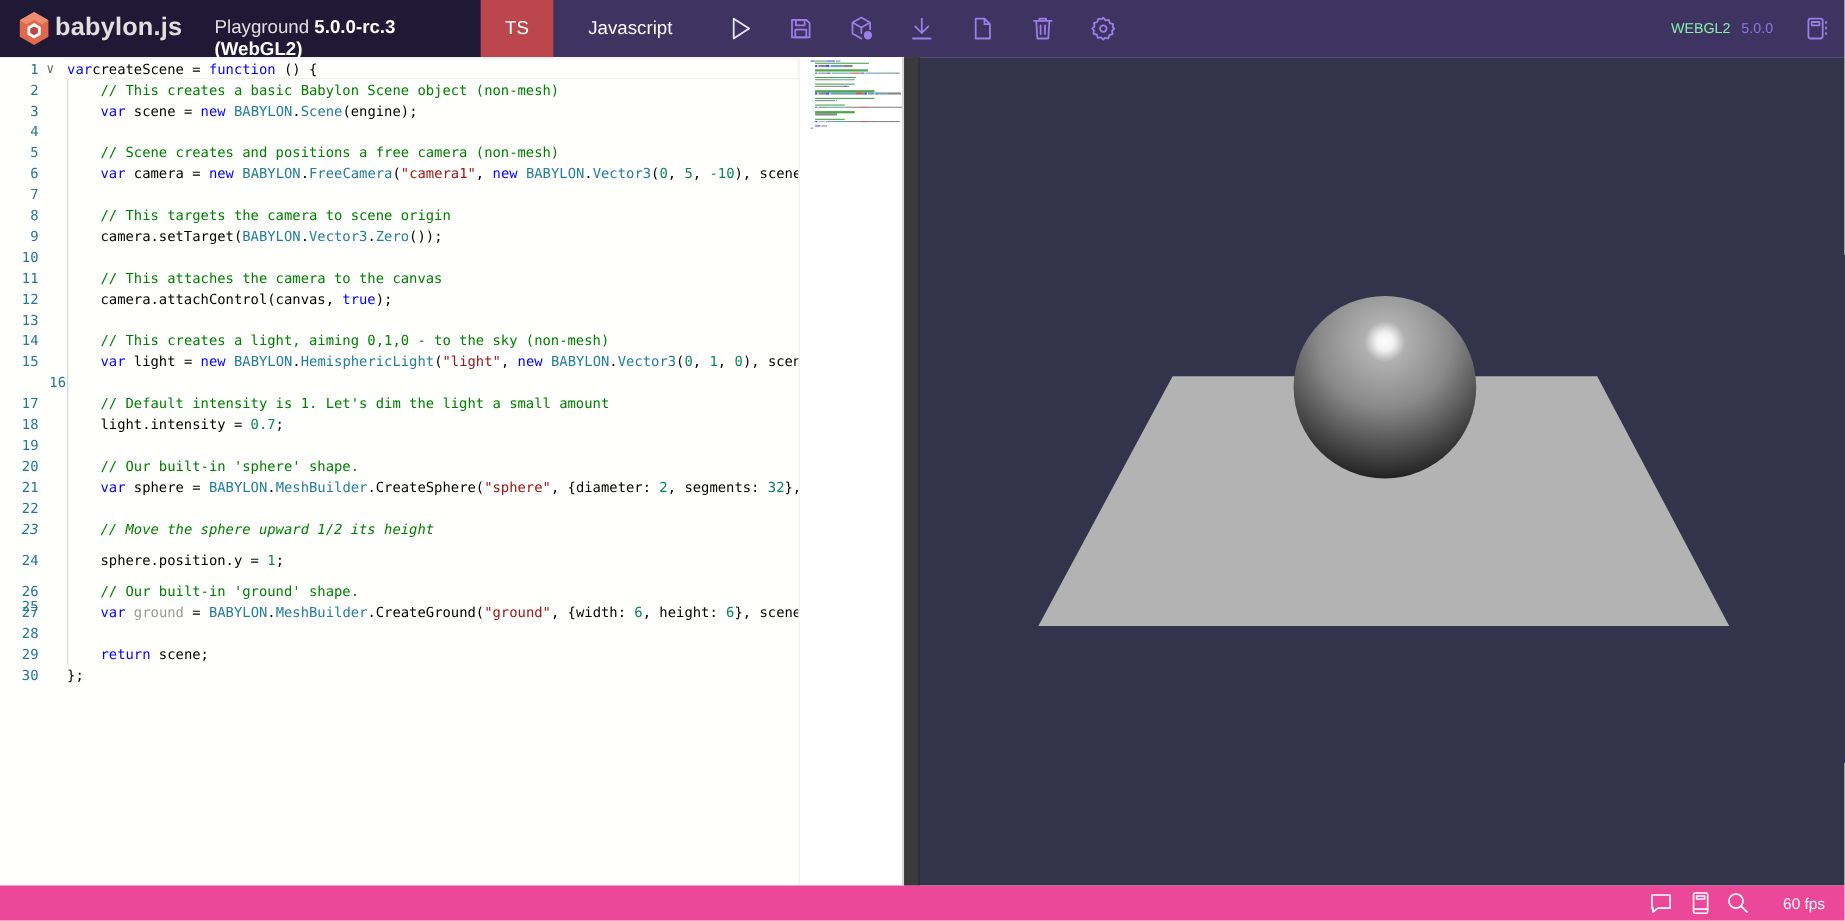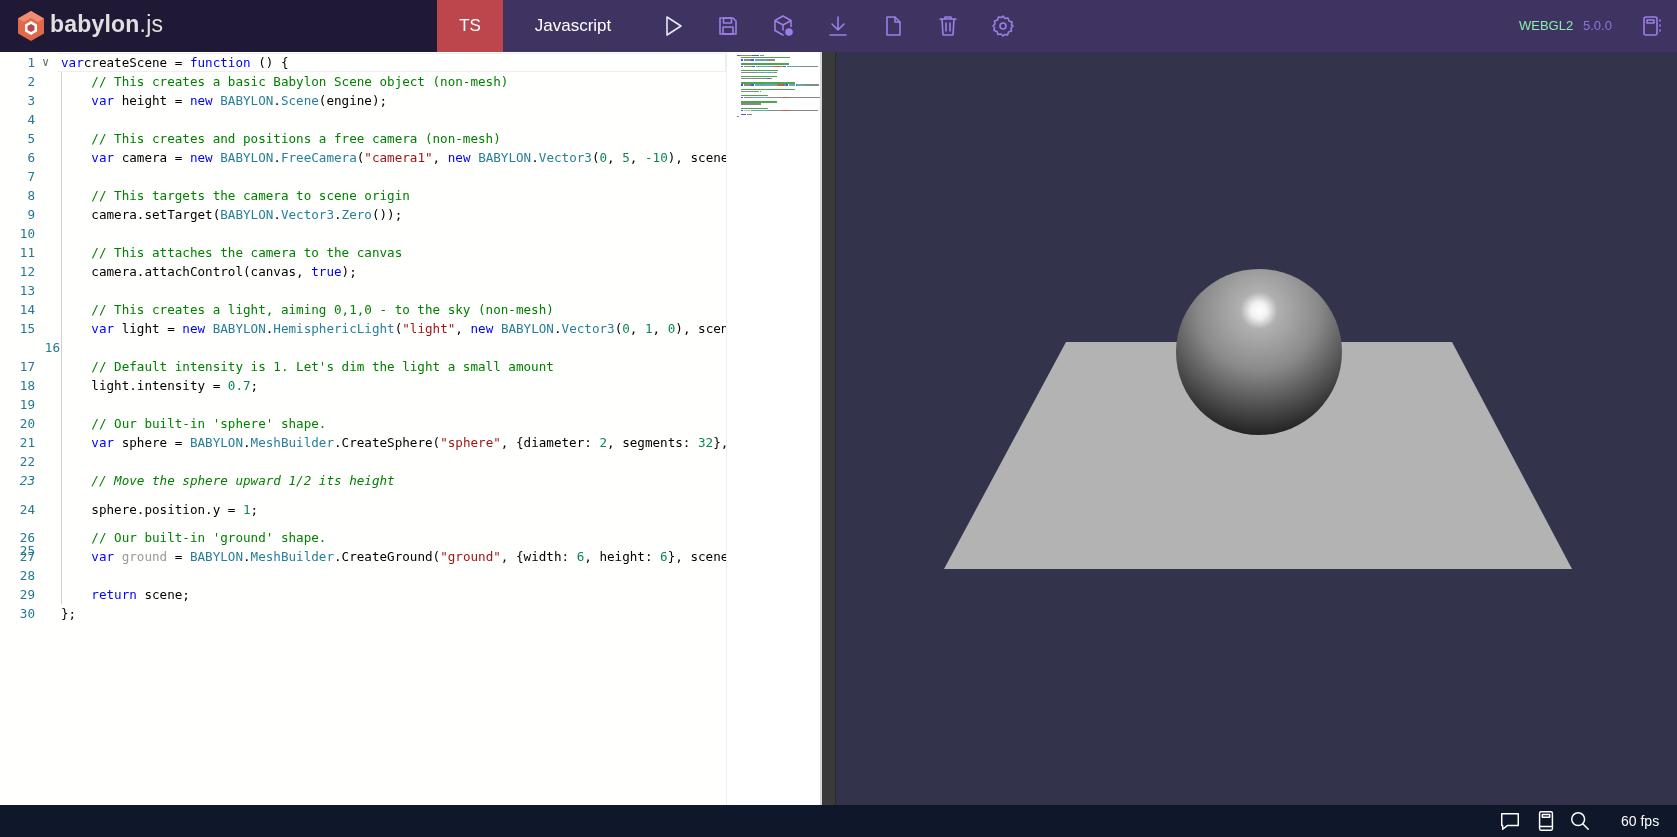--- a/index.html
+++ b/index.html
@@ -4,21 +4,21 @@
 <style>
   * { box-sizing: border-box; margin: 0; padding: 0; }
   html, body { width: 1677px; height: 837px; overflow: hidden; background: #fff; }
   body { font-family: "Liberation Sans", sans-serif; position: relative; }
 
   
   #header { position: absolute; left: 0; top: 0; width: 1677px; height: 52px; background: #3f3461; }
   #brand { position: absolute; left: 0; top: 0; width: 437px; height: 52px; background: #201936; }
   #logo { position: absolute; left: 16px; top: 10px; width: 30px; height: 32px; }
   #logo-text { position: absolute; left: 50px; top: 11px; font-size: 23px; color: #e0e0e0; font-weight: bold; letter-spacing: 0.2px; }
-  #logo-text .js { font-weight: normal; }
+  #logo-text .js { font-weight: bold; }
   #playground-title { position: absolute; left: 195px; top: 15px; font-size: 17px; color: #e0e0e0; }
   #playground-title .ver { font-weight: bold; color: #fff; }
   #tab-ts { position: absolute; left: 437px; top: 0; width: 66px; height: 52px; background: #bb464b; color: #fff; font-size: 17px; display: flex; align-items: center; justify-content: center; }
   #tab-js { position: absolute; left: 503px; top: 0; width: 140px; height: 52px; color: #fff; font-size: 17px; display: flex; align-items: center; justify-content: center; }
   .tb-icon { position: absolute; top: 12px; width: 28px; height: 28px; display: flex; align-items: center; justify-content: center; cursor: pointer; }
   .tb-icon svg { width: 24px; height: 24px; fill: none; stroke: #9c7fe6; stroke-width: 1.6; stroke-linecap: round; stroke-linejoin: round; }
   #hdr-webgl { position: absolute; left: 1519px; top: 18px; font-size: 13px; color: #86efac; }
   #hdr-version { position: absolute; left: 1583px; top: 18px; font-size: 13px; color: #8c73e0; }
 
   
@@ -41,37 +41,38 @@
   #minimap-slider { position: absolute; left: 0; top: 0; width: 96px; height: 753px; }
   .mm-line { position: absolute; height: 1.4px; }
   #editor-scrollbar { position: absolute; left: 820px; top: 0; width: 2px; height: 753px; background: #d8d8d8; }
 
   
   #render-pane { position: absolute; left: 822px; top: 52px; width: 855px; height: 753px; background: #33334c; }
   #splitter { position: absolute; left: 822px; top: 52px; width: 14px; height: 753px; background: #3a3a3a; border-right: 1px solid #2a2a2a; }
   #scene-svg { position: absolute; left: 0; top: 0; width: 855px; height: 753px; }
 
   
-  #footer { position: absolute; left: 0; top: 805px; width: 1677px; height: 32px; background: #0f172a; }
+  #footer { position: absolute; left: 0; top: 805px; width: 1677px; height: 32px; background: #ec4899; }
   .ft-icon { position: absolute; top: 5px; width: 24px; height: 22px; display: flex; align-items: center; justify-content: center; cursor: pointer; }
   .ft-icon svg { width: 22px; height: 22px; fill: none; stroke: #ffffff; stroke-width: 1.6; stroke-linecap: round; stroke-linejoin: round; }
   #fps { position: absolute; left: 1621px; top: 8px; font-size: 14px; color: #fff; }
 </style>
 </head>
 <body>
 
 <div id="header">
   <div id="brand">
     <svg id="logo" viewBox="0 0 30 32">
       <polygon points="15,1 28,8.5 28,23.5 15,31 2,23.5 2,8.5" fill="#e0684b"></polygon>
       <polygon points="15,1 28,8.5 22,12 15,8 8,12 2,8.5" fill="#f08c72"></polygon>
       <polygon points="15,11 21,14.5 21,21.5 15,25 9,21.5 9,14.5" fill="#ffffff"></polygon>
       <polygon points="15,14 18.5,16 18.5,20 15,22 11.5,20 11.5,16" fill="#bb464b"></polygon>
     </svg>
     <div id="logo-text"><span>babylon</span><span class="js">.js</span></div>
+    <div id="playground-title"><span>Playground </span><span class="ver">5.0.0-rc.3 (WebGL2)</span></div>
   </div>
 
   <div id="tab-ts">
       <span>TS</span>
     </div>
   <div id="tab-js">
       <span>Javascript</span>
     </div>
 
   <div class="tb-icon" style="left:659px">
@@ -122,23 +123,23 @@
         <rect x="7" y="6" width="7" height="3"></rect>
         <path d="M20 6v1M20 11v1M20 16v1"></path>
       </svg>
   </div>
 </div>
 
 <div id="editor">
   <div id="code-area">
       <div class="line" style="top: 1px;"><span class="ln">1</span><div class="current-line-box"></div><span class="fold">∨</span><span class="code"><span class="kw">var</span><span>createScene = </span><span class="kw">function</span><span> () {</span></span></div>
       <div class="line" style="top: 20px;"><span class="ln">2</span><span class="code"><span>    </span><span class="cm">// This creates a basic Babylon Scene object (non-mesh)</span></span></div>
-      <div class="line" style="top: 39px;"><span class="ln">3</span><span class="code"><span>    </span><span class="kw">var</span><span> height = </span><span class="kw">new</span><span> </span><span class="ty">BABYLON</span><span>.</span><span class="ty">Scene</span><span>(engine);</span></span></div>
+      <div class="line" style="top: 39px;"><span class="ln">3</span><span class="code"><span>    </span><span class="kw">var</span><span> scene = </span><span class="kw">new</span><span> </span><span class="ty">BABYLON</span><span>.</span><span class="ty">Scene</span><span>(engine);</span></span></div>
       <div class="line" style="top: 58px;"><span class="ln">4</span><span class="code"></span></div>
-      <div class="line" style="top: 77px;"><span class="ln">5</span><span class="code"><span>    </span><span class="cm">// This creates and positions a free camera (non-mesh)</span></span></div>
+      <div class="line" style="top: 77px;"><span class="ln">5</span><span class="code"><span>    </span><span class="cm">// Scene creates and positions a free camera (non-mesh)</span></span></div>
       <div class="line" style="top: 96px;"><span class="ln">6</span><span class="code"><span>    </span><span class="kw">var</span><span> camera = </span><span class="kw">new</span><span> </span><span class="ty">BABYLON</span><span>.</span><span class="ty">FreeCamera</span><span>(</span><span class="st">"camera1"</span><span>, </span><span class="kw">new</span><span> </span><span class="ty">BABYLON</span><span>.</span><span class="ty">Vector3</span><span>(</span><span class="nm">0</span><span>, </span><span class="nm">5</span><span>, </span><span class="nm">-10</span><span>), scene);</span></span></div>
       <div class="line" style="top: 115px;"><span class="ln">7</span><span class="code"></span></div>
       <div class="line" style="top: 134px;"><span class="ln">8</span><span class="code"><span>    </span><span class="cm">// This targets the camera to scene origin</span></span></div>
       <div class="line" style="top: 153px;"><span class="ln">9</span><span class="code"><span>    camera.setTarget(</span><span class="ty">BABYLON</span><span>.</span><span class="ty">Vector3</span><span>.</span><span class="ty">Zero</span><span>());</span></span></div>
       <div class="line" style="top: 172px;"><span class="ln">10</span><span class="code"></span></div>
       <div class="line" style="top: 191px;"><span class="ln">11</span><span class="code"><span>    </span><span class="cm">// This attaches the camera to the canvas</span></span></div>
       <div class="line" style="top: 210px;"><span class="ln">12</span><span class="code"><span>    camera.attachControl(canvas, </span><span class="kw">true</span><span>);</span></span></div>
       <div class="line" style="top: 229px;"><span class="ln">13</span><span class="code"></span></div>
       <div class="line" style="top: 248px;"><span class="ln">14</span><span class="code"><span>    </span><span class="cm">// This creates a light, aiming 0,1,0 - to the sky (non-mesh)</span></span></div>
       <div class="line" style="top: 267px;"><span class="ln">15</span><span class="code"><span>    </span><span class="kw">var</span><span> light = </span><span class="kw">new</span><span> </span><span class="ty">BABYLON</span><span>.</span><span class="ty">HemisphericLight</span><span>(</span><span class="st">"light"</span><span>, </span><span class="kw">new</span><span> </span><span class="ty">BABYLON</span><span>.</span><span class="ty">Vector3</span><span>(</span><span class="nm">0</span><span>, </span><span class="nm">1</span><span>, </span><span class="nm">0</span><span>), scene);</span></span></div>

